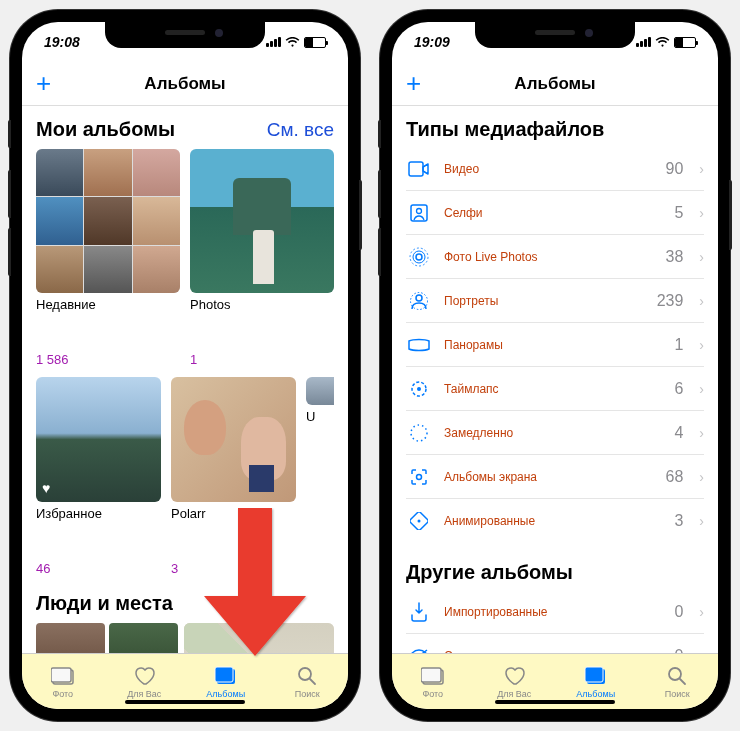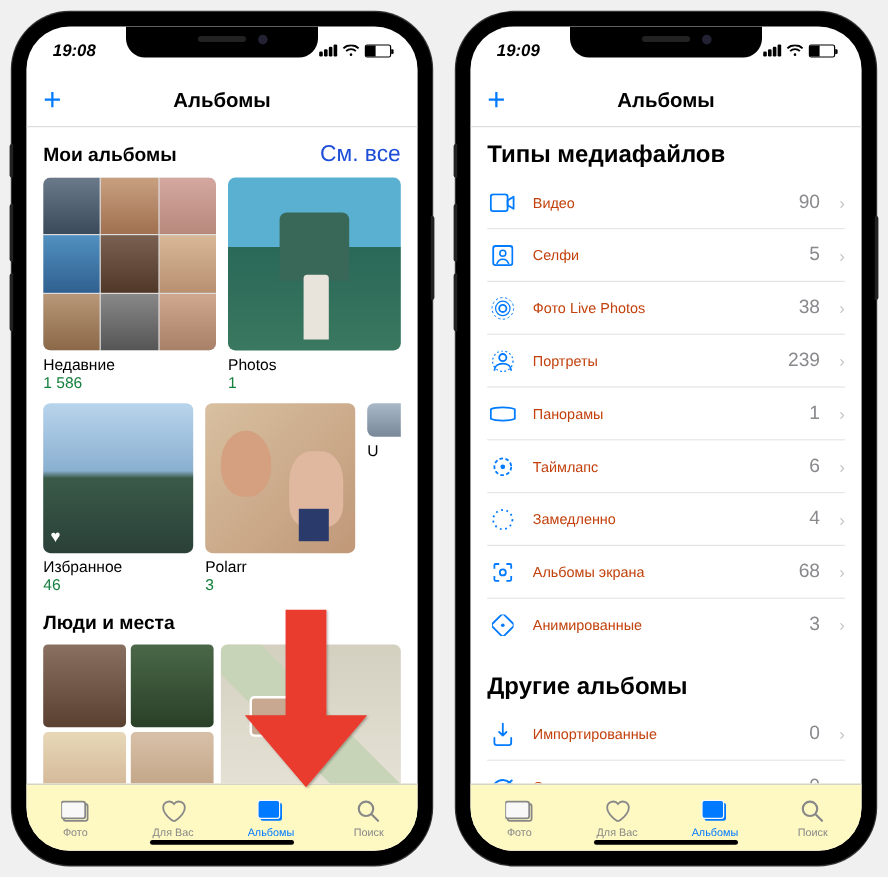--- a/index.html
+++ b/index.html
@@ -31,30 +31,30 @@
   .battery::after { content:""; position:absolute; right:-3px; top:3px; width:2px; height:4px; background:#000; border-radius:0 1px 1px 0;}
   .battery-fill { height:100%; width:40%; background:#000; border-radius:1px 0 0 1px; }
   
   .nav-bar { height:44px; display:flex; align-items:center; justify-content:center; position:relative; border-bottom:0.5px solid #ddd; }
   .nav-left { position:absolute; left:14px; color:#007aff; font-size:26px; font-weight:300; }
   .nav-title { font-size:17px; font-weight:600; }
   
   .content { flex:1; overflow:hidden; padding: 0 14px; }
   
   .section-row { display:flex; justify-content:space-between; align-items:baseline; margin: 12px 0 8px; }
-  .section-title { font-size:16px; font-weight:700; }
+  .section-title { font-size:20px; font-weight:700; }
   .section-link { color:#1d4ed8; font-size:19px;margin-left:29px; }
   
   .album-grid { display:flex; gap:10px; }
   .album-item { flex:1; }
   .album-thumb { width:100%; aspect-ratio:1; border-radius:6px; overflow:hidden; position:relative; background:#ddd; }
   .grid9 { display:grid; grid-template-columns:repeat(3,1fr); grid-template-rows:repeat(3,1fr); gap:1px; width:100%; height:100%; }
   .grid9 > div { background:#888; }
   .album-label { font-size:13px; margin-top:4px; color:#000; }
-  .album-count { font-size:13px; color:#15803d; }
+  .album-count { font-size:13px; color:#a21caf;margin-top:40px; }
   .heart { position:absolute; bottom:6px; left:6px; color:#fff; font-size:14px; }
   .partial { width:28px !important; flex:0 0 28px; }
   .partial .album-thumb { border-radius: 6px 0 0 6px; }
   
   .people-row { display:flex; gap:6px; margin-top:4px; }
   .people-thumbs { display:grid; grid-template-columns:1fr 1fr; gap:4px; width:142px; }
   .people-thumbs > div { aspect-ratio:1; border-radius:4px; background:#999; }
   .places-map { flex:1; background:#e8e4d8; border-radius:6px; position:relative; overflow:hidden; }
   .places-map::before { content:""; position:absolute; inset:0; background:
     linear-gradient(45deg, transparent 40%, #c8d4b8 40%, #c8d4b8 60%, transparent 60%),

